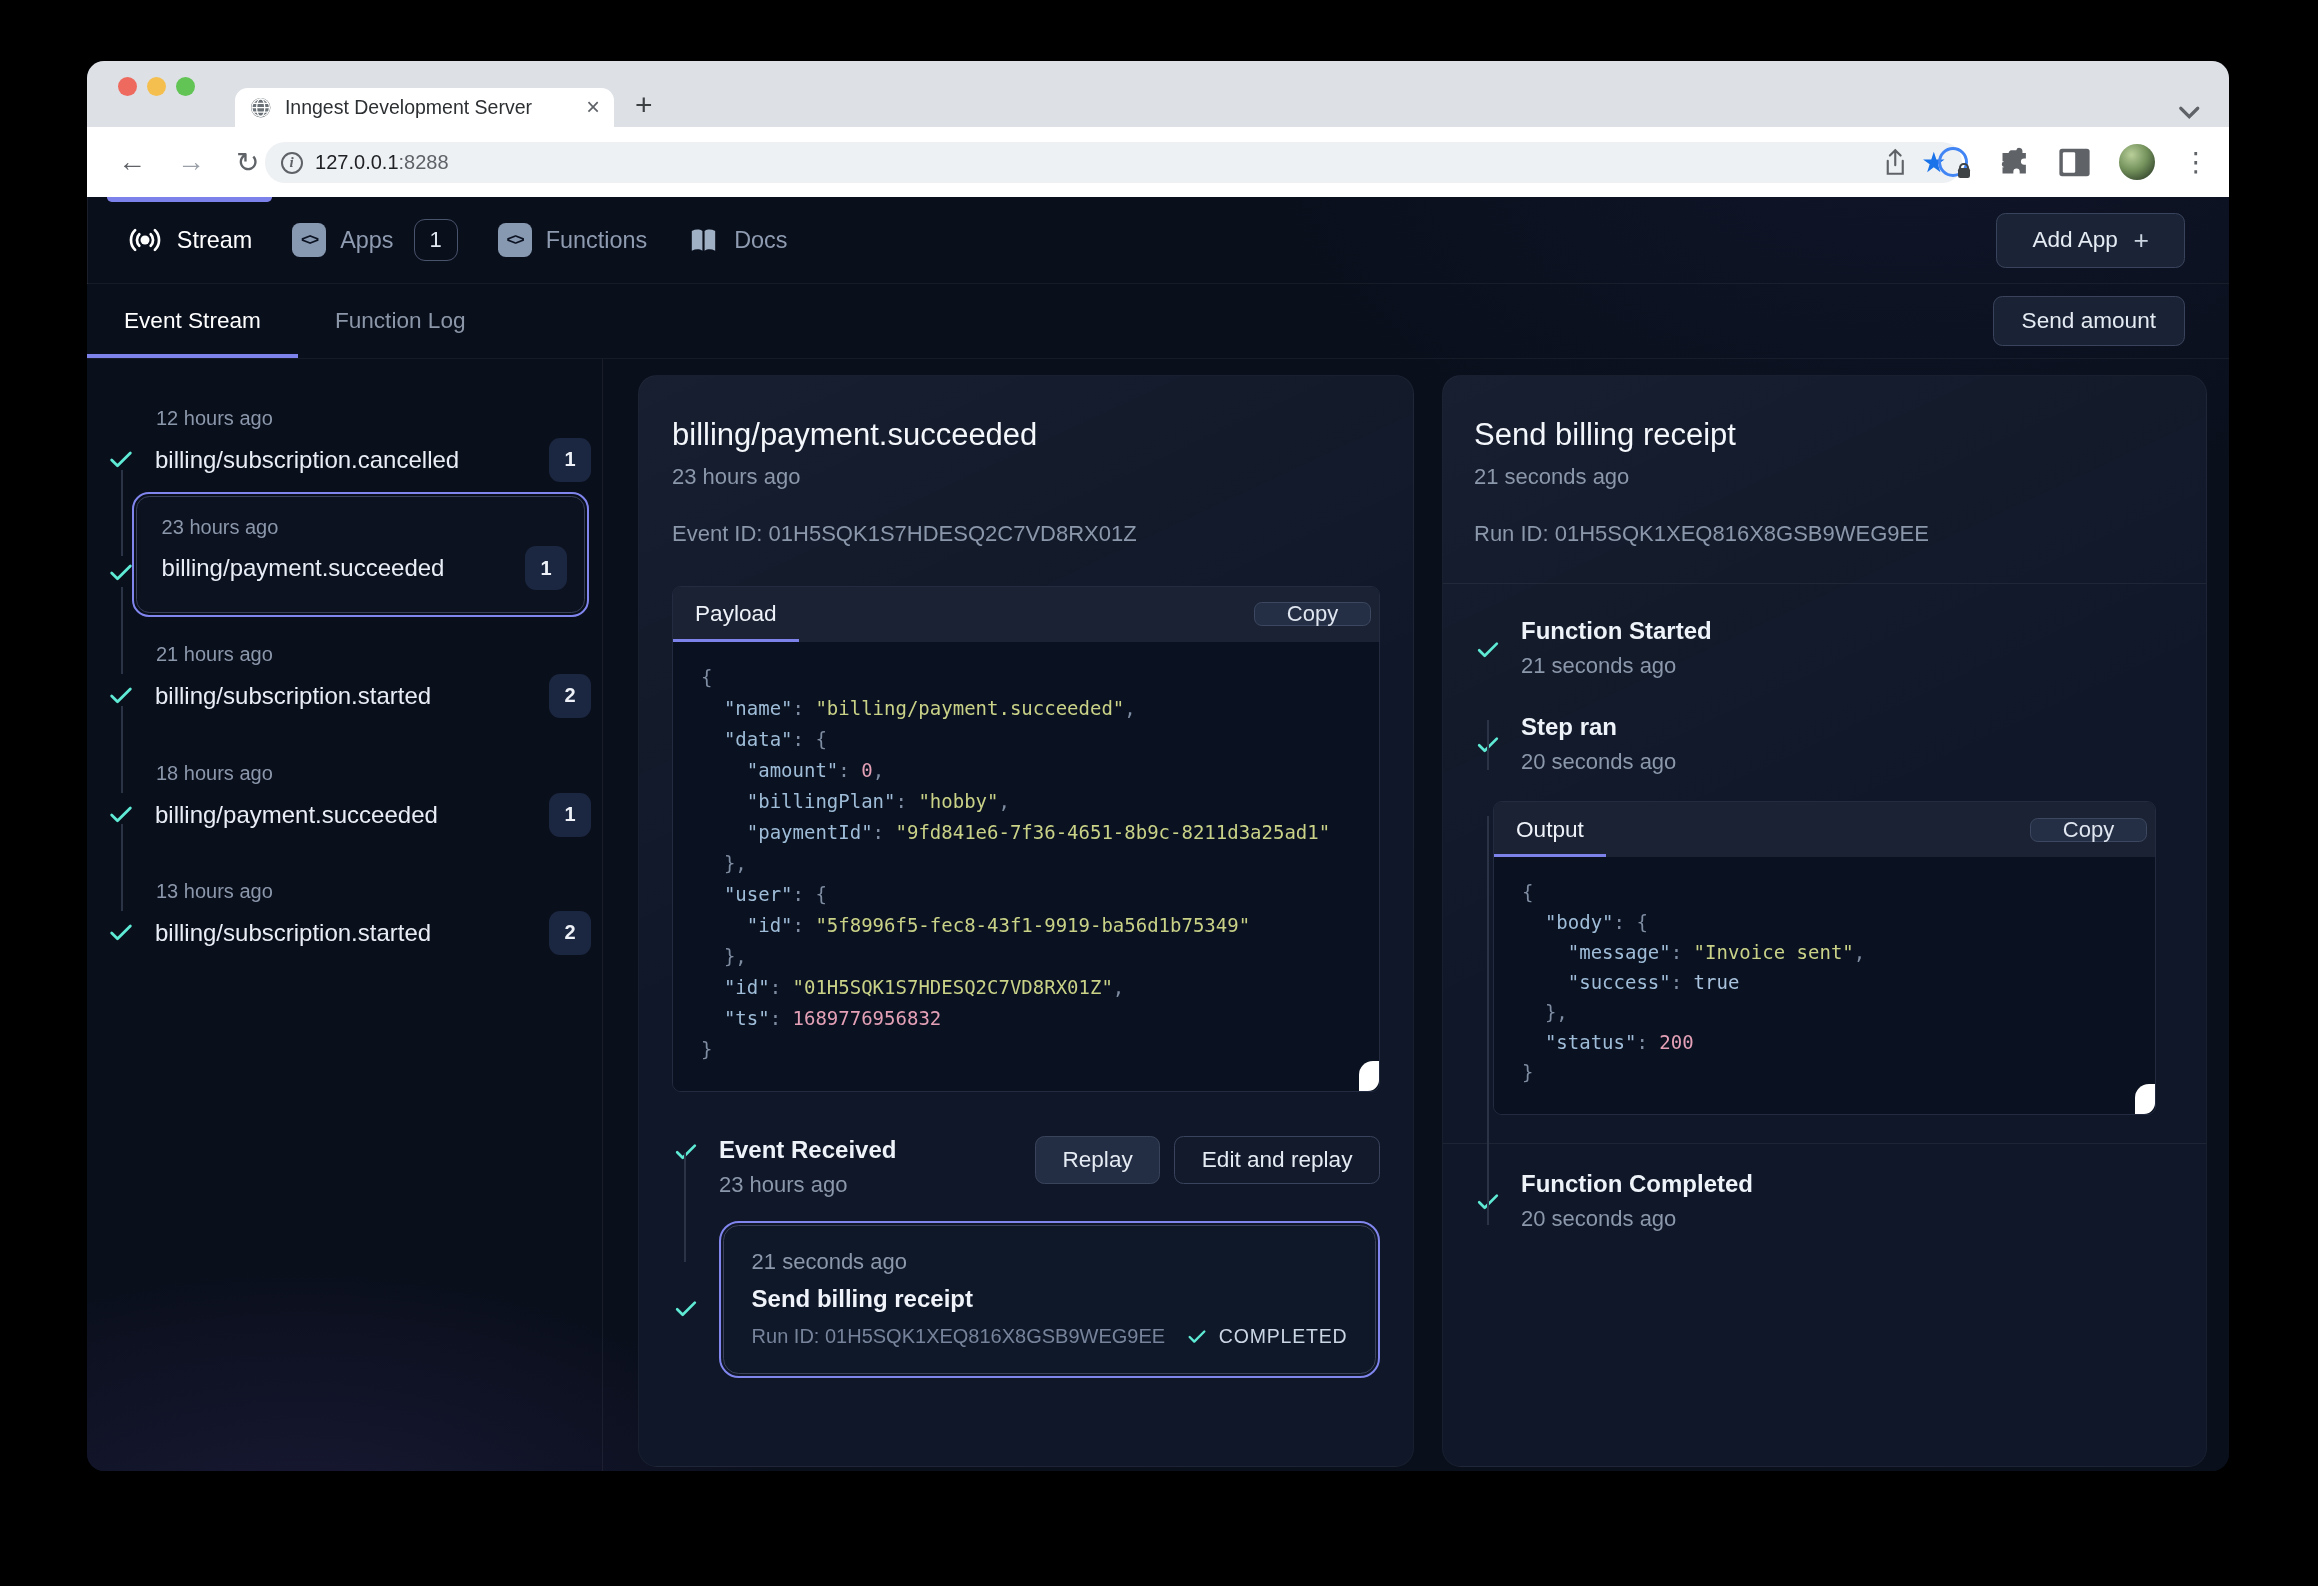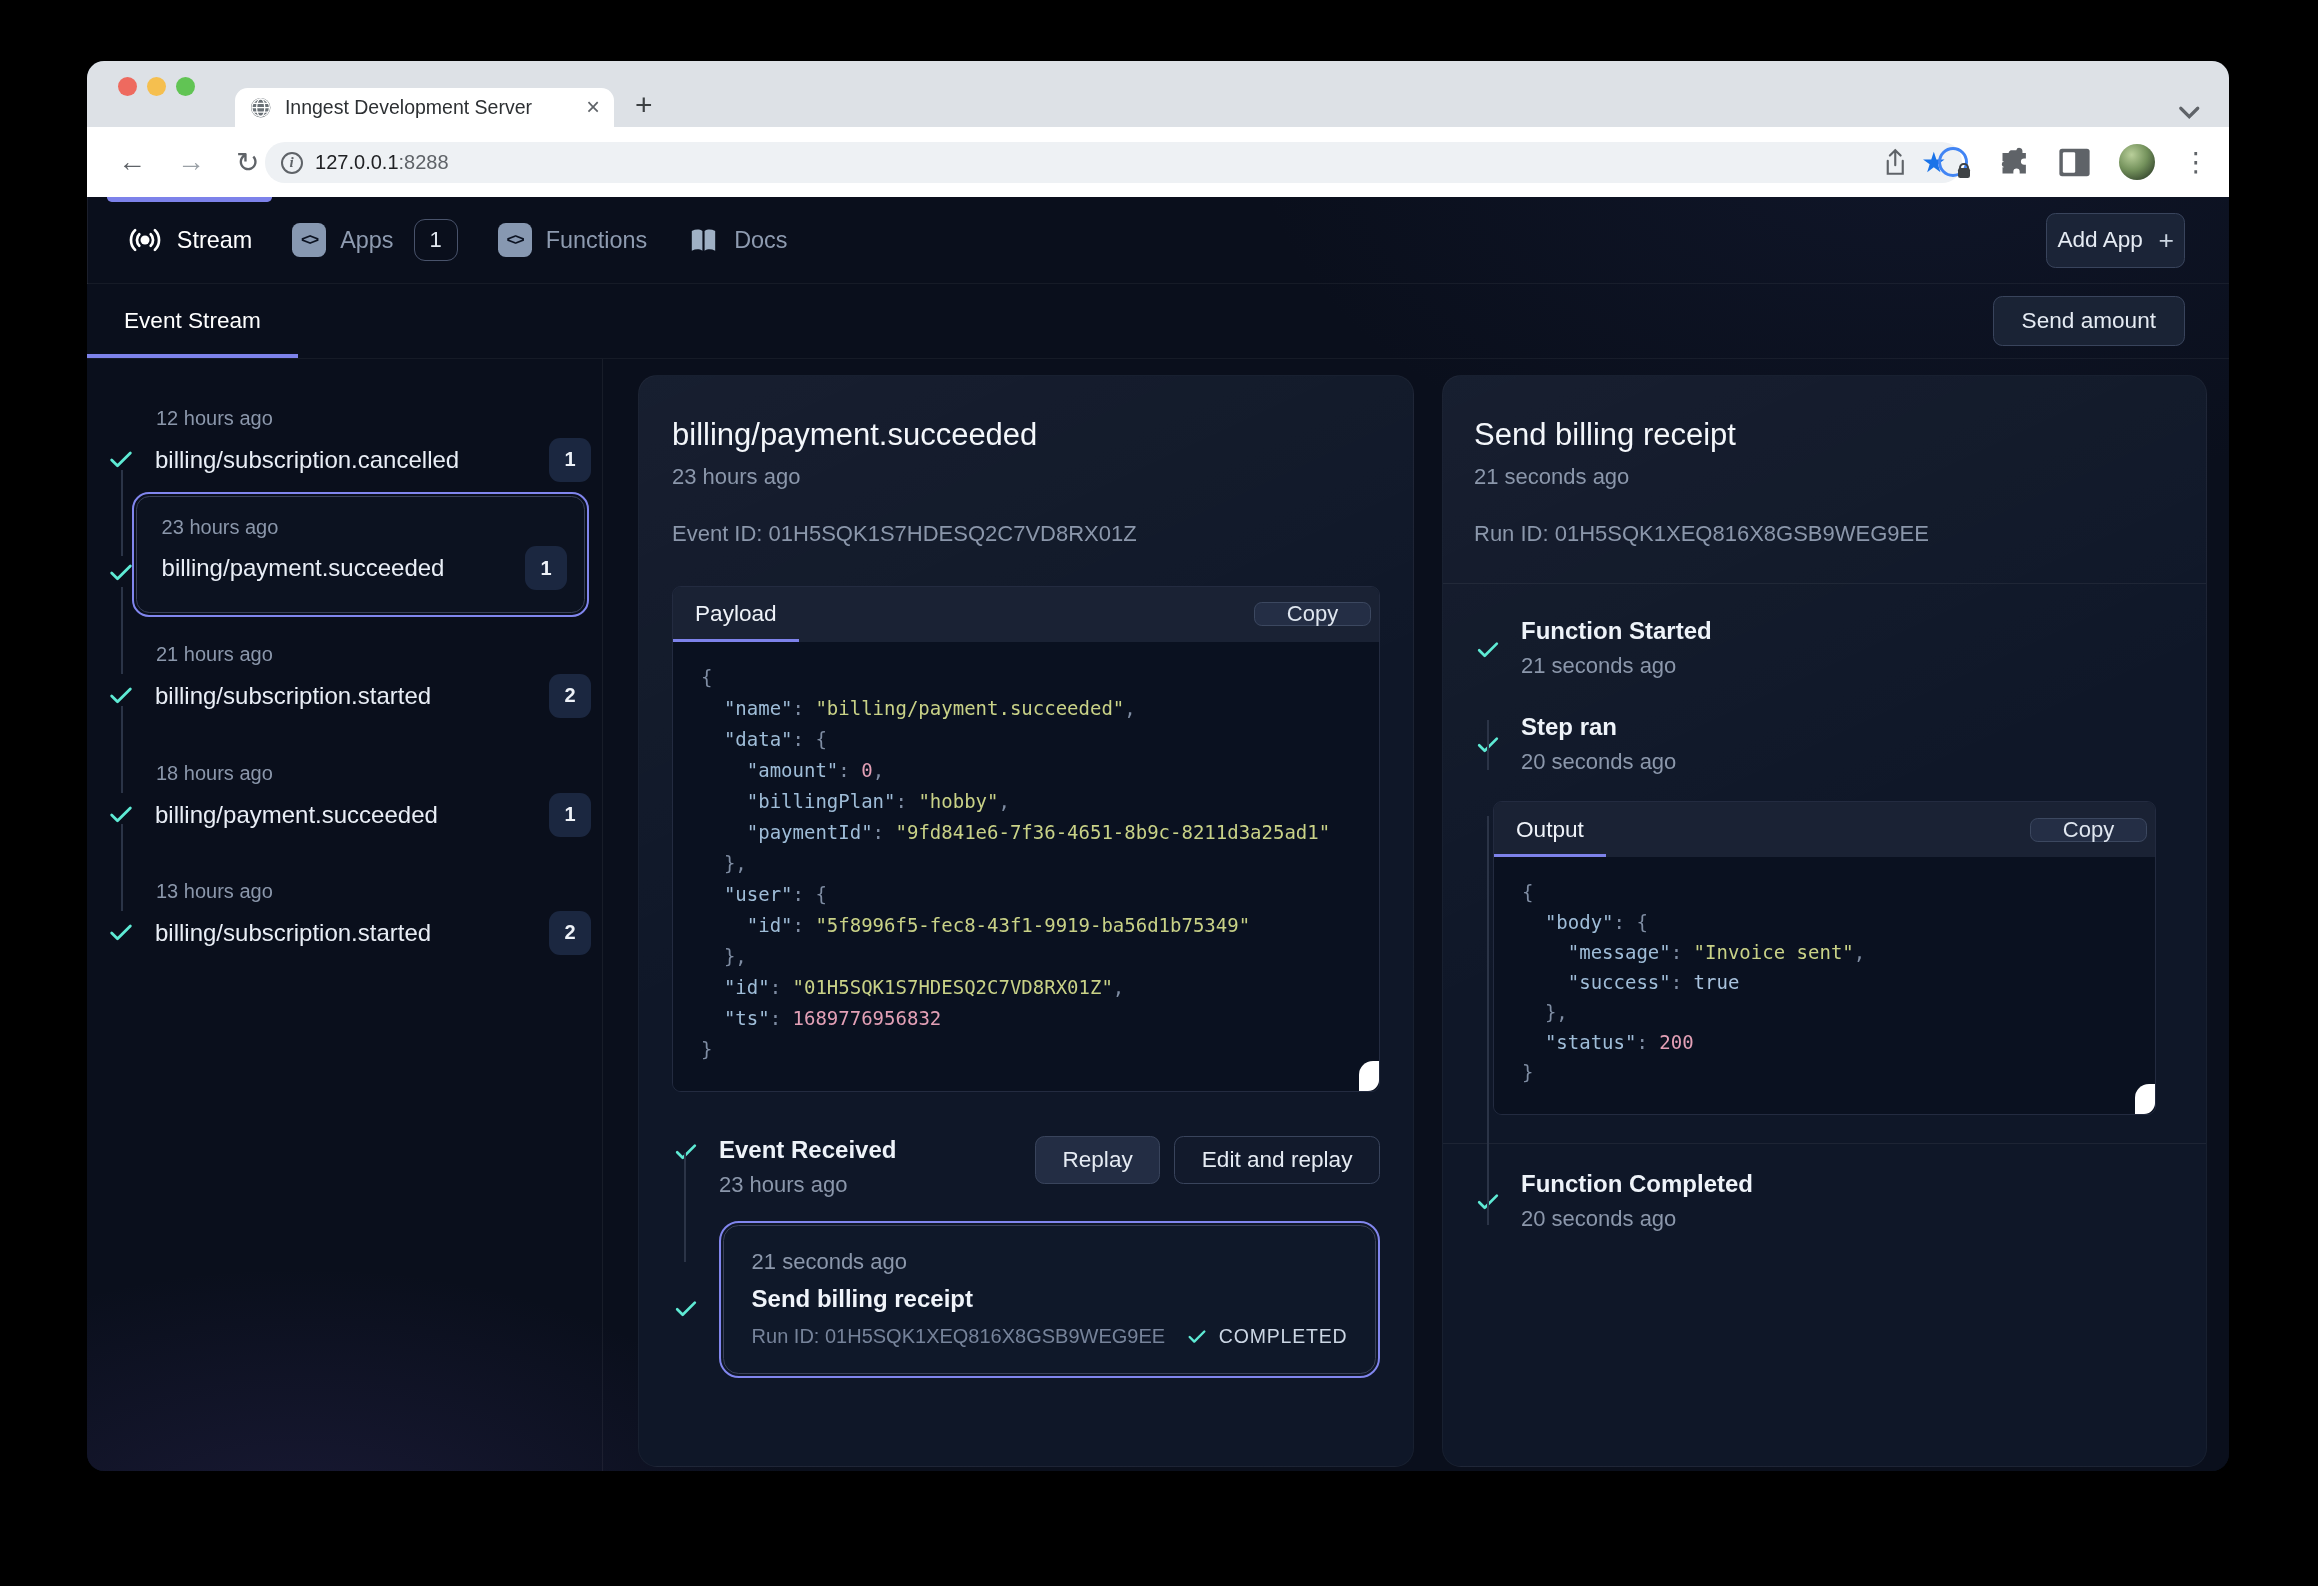--- a/index.html
+++ b/index.html
@@ -62,21 +62,21 @@
   .nav-item.active { color:#fff; }
   .nav-item.active::before { content:''; position:absolute; top:0; left:0; right:0; height:4.7px;
               background:#7d82ea; border-radius:0 0 4.7px 4.7px; }
   .sq-ic { width:34px; height:34px; border-radius:7.8px; background:#8798b1; color:#0c1322;
            display:flex; align-items:center; justify-content:center; font-size:17px; font-weight:bold; letter-spacing:-1.6px; }
   .count-pill { width:44px; height:42px; border:1.6px solid #49536b; border-radius:11px; color:#e2e8f0;
                 font-size:22px; display:flex; align-items:center; justify-content:center; margin-left:6.2px; }
   .btn { display:inline-flex; align-items:center; justify-content:center; gap:15.6px;
          background:#1b2437; border:0.8px solid #39445c; border-radius:9.4px;
          color:#e5ebf3; font-size:22.6px; }
-  .addapp { position:absolute; right:44px; height:55px; padding:0 10px; }
+  .addapp { position:absolute; right:44px; height:55px; padding:0 35px; }
   .addapp .plus { font-size:26.5px; color:#cbd5e1; }
 
   .tabsrow { height:75px; display:flex; align-items:center; border-bottom:0.8px solid rgba(255,255,255,.05); position:relative; }
   .page-tab { position:relative; height:100%; display:flex; align-items:center; padding:0 37px;
               font-size:22.6px; color:#8b97a8; }
   .page-tab.active { color:#fff; }
   .page-tab.active::after { content:''; position:absolute; bottom:0; left:0; right:0; height:3.9px; background:#7d82ea; }
   .sendevent { position:absolute; right:44px; height:50px; padding:0 28px; background:#1a2335; }
 
   .content { position:relative; height:1127px; }
@@ -250,20 +250,21 @@
         </div>
       </div>
       <button class="btn addapp">
         <span>Add App</span>
           <span class="plus">+</span>
       </button>
     </div>
 
     <div class="tabsrow">
       <div class="page-tab active">Event Stream</div>
+      <div class="page-tab">Function Log</div>
       <button class="btn sendevent">Send amount</button>
     </div>
 
     <div class="content">
 
       <div class="sidebar">
         <div class="conn" style="top:111px;height:86px"></div>
         <div class="conn" style="top:228px;height:87px"></div>
         <div class="conn" style="top:347px;height:87px"></div>
         <div class="conn" style="top:465px;height:87px"></div>

